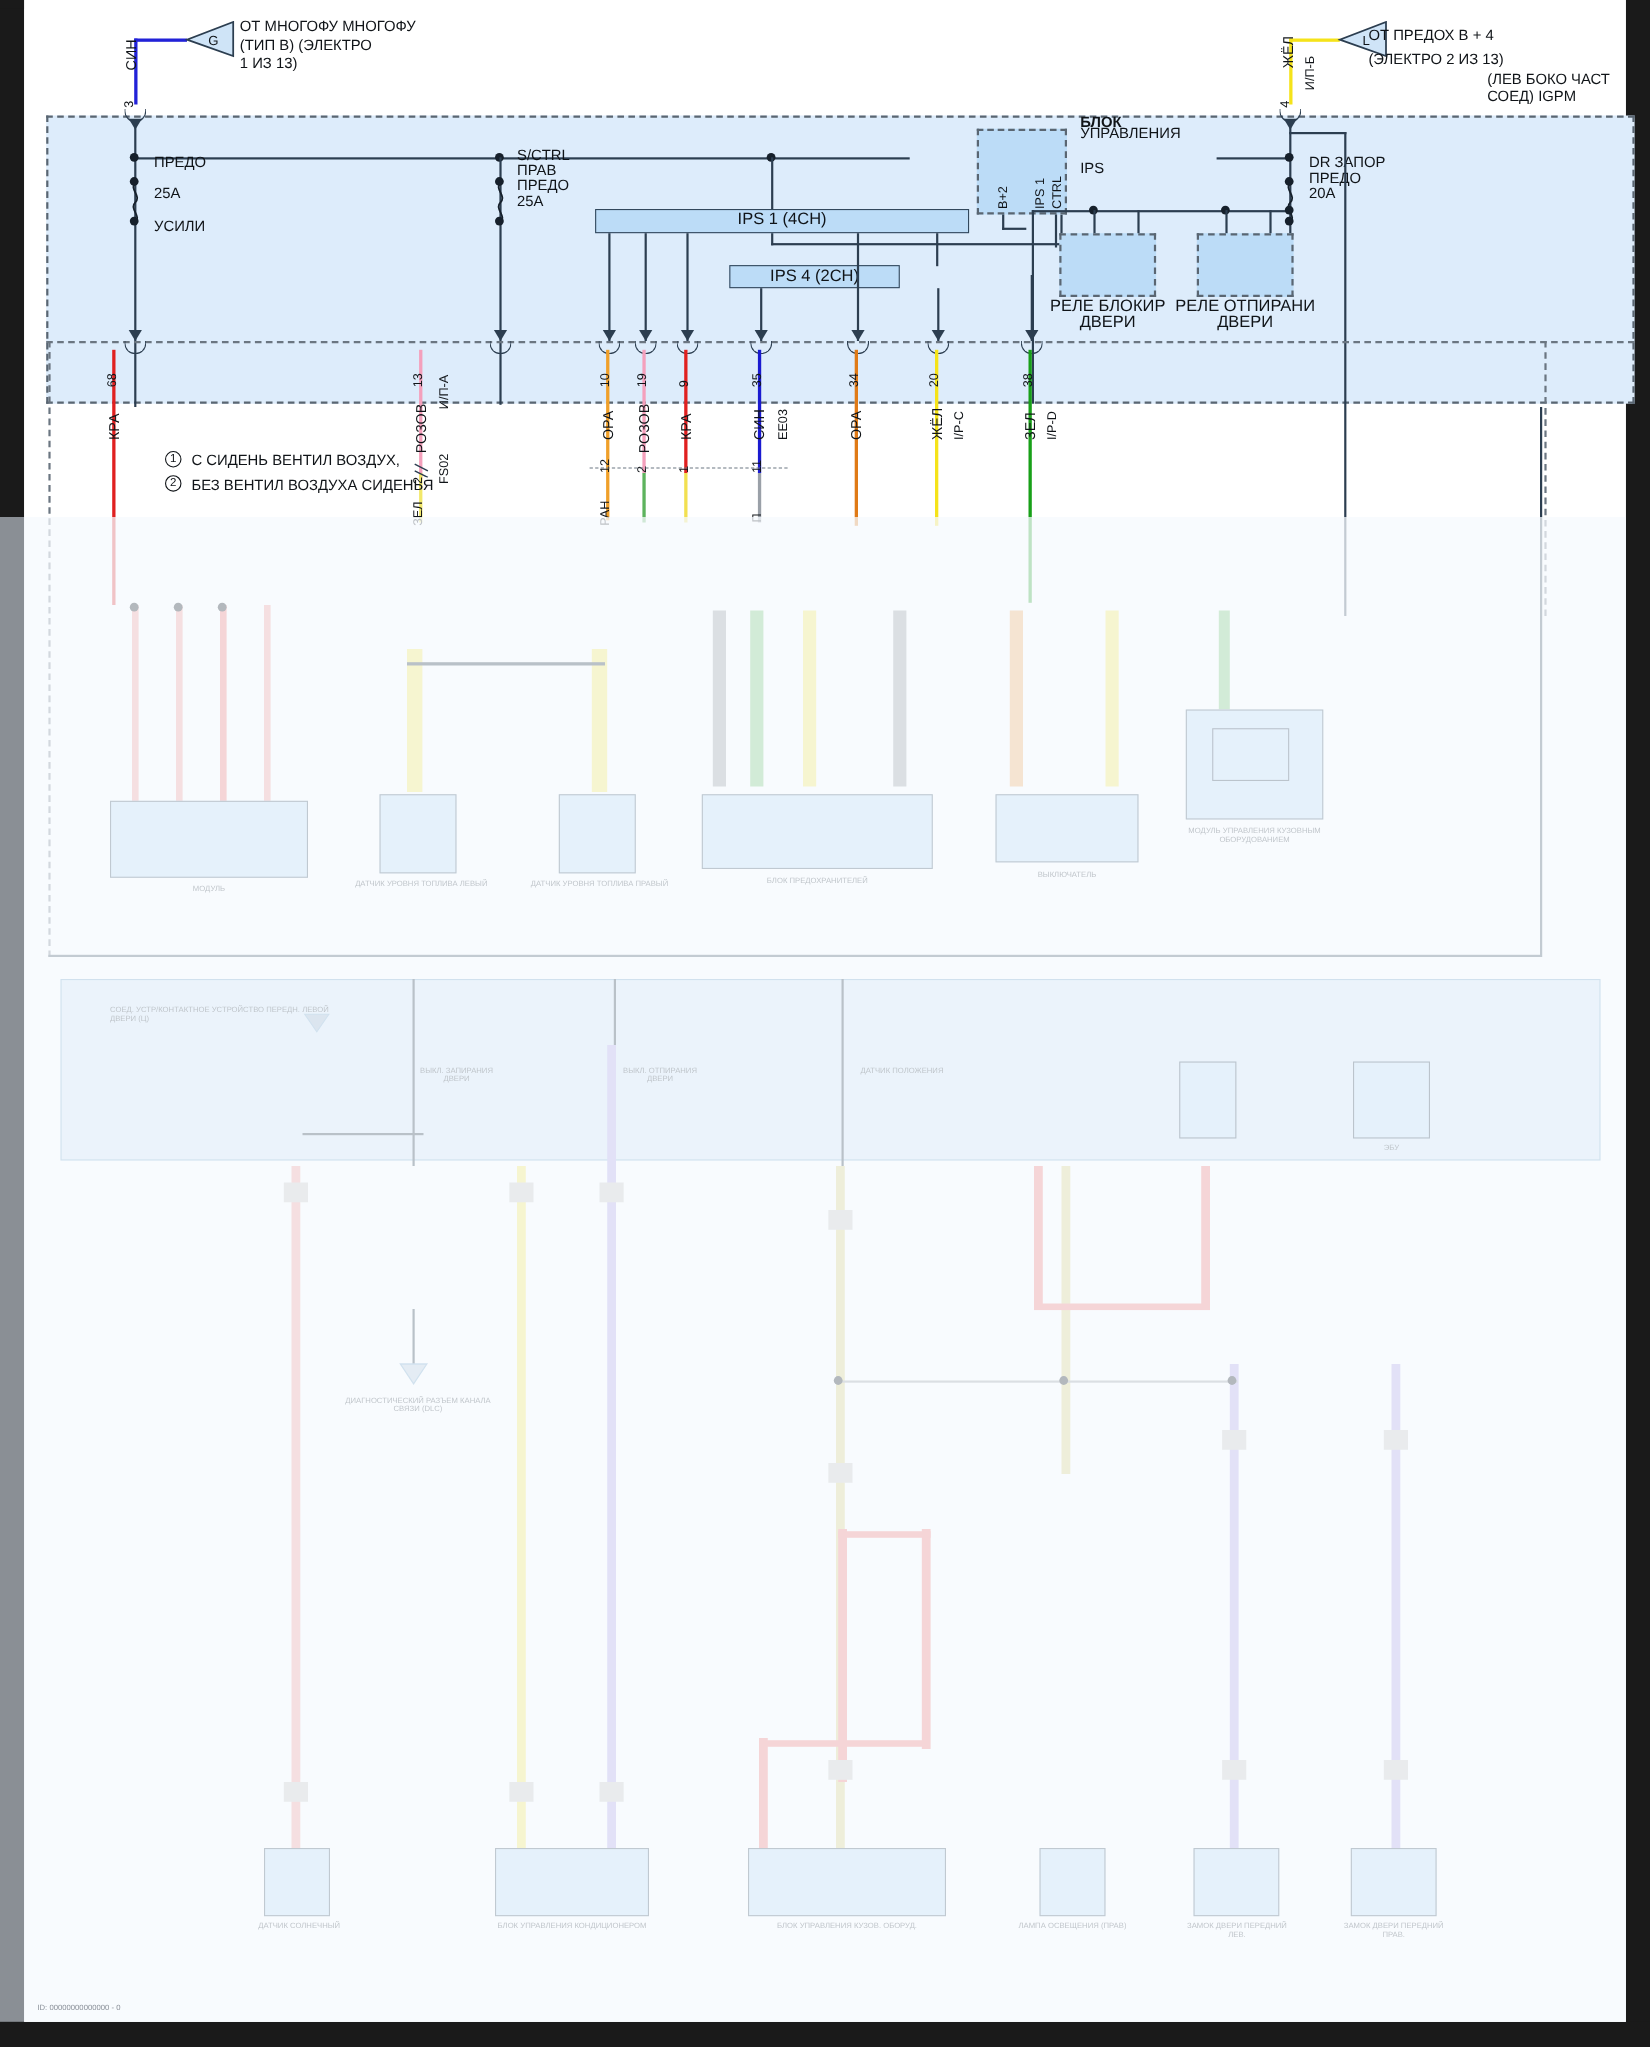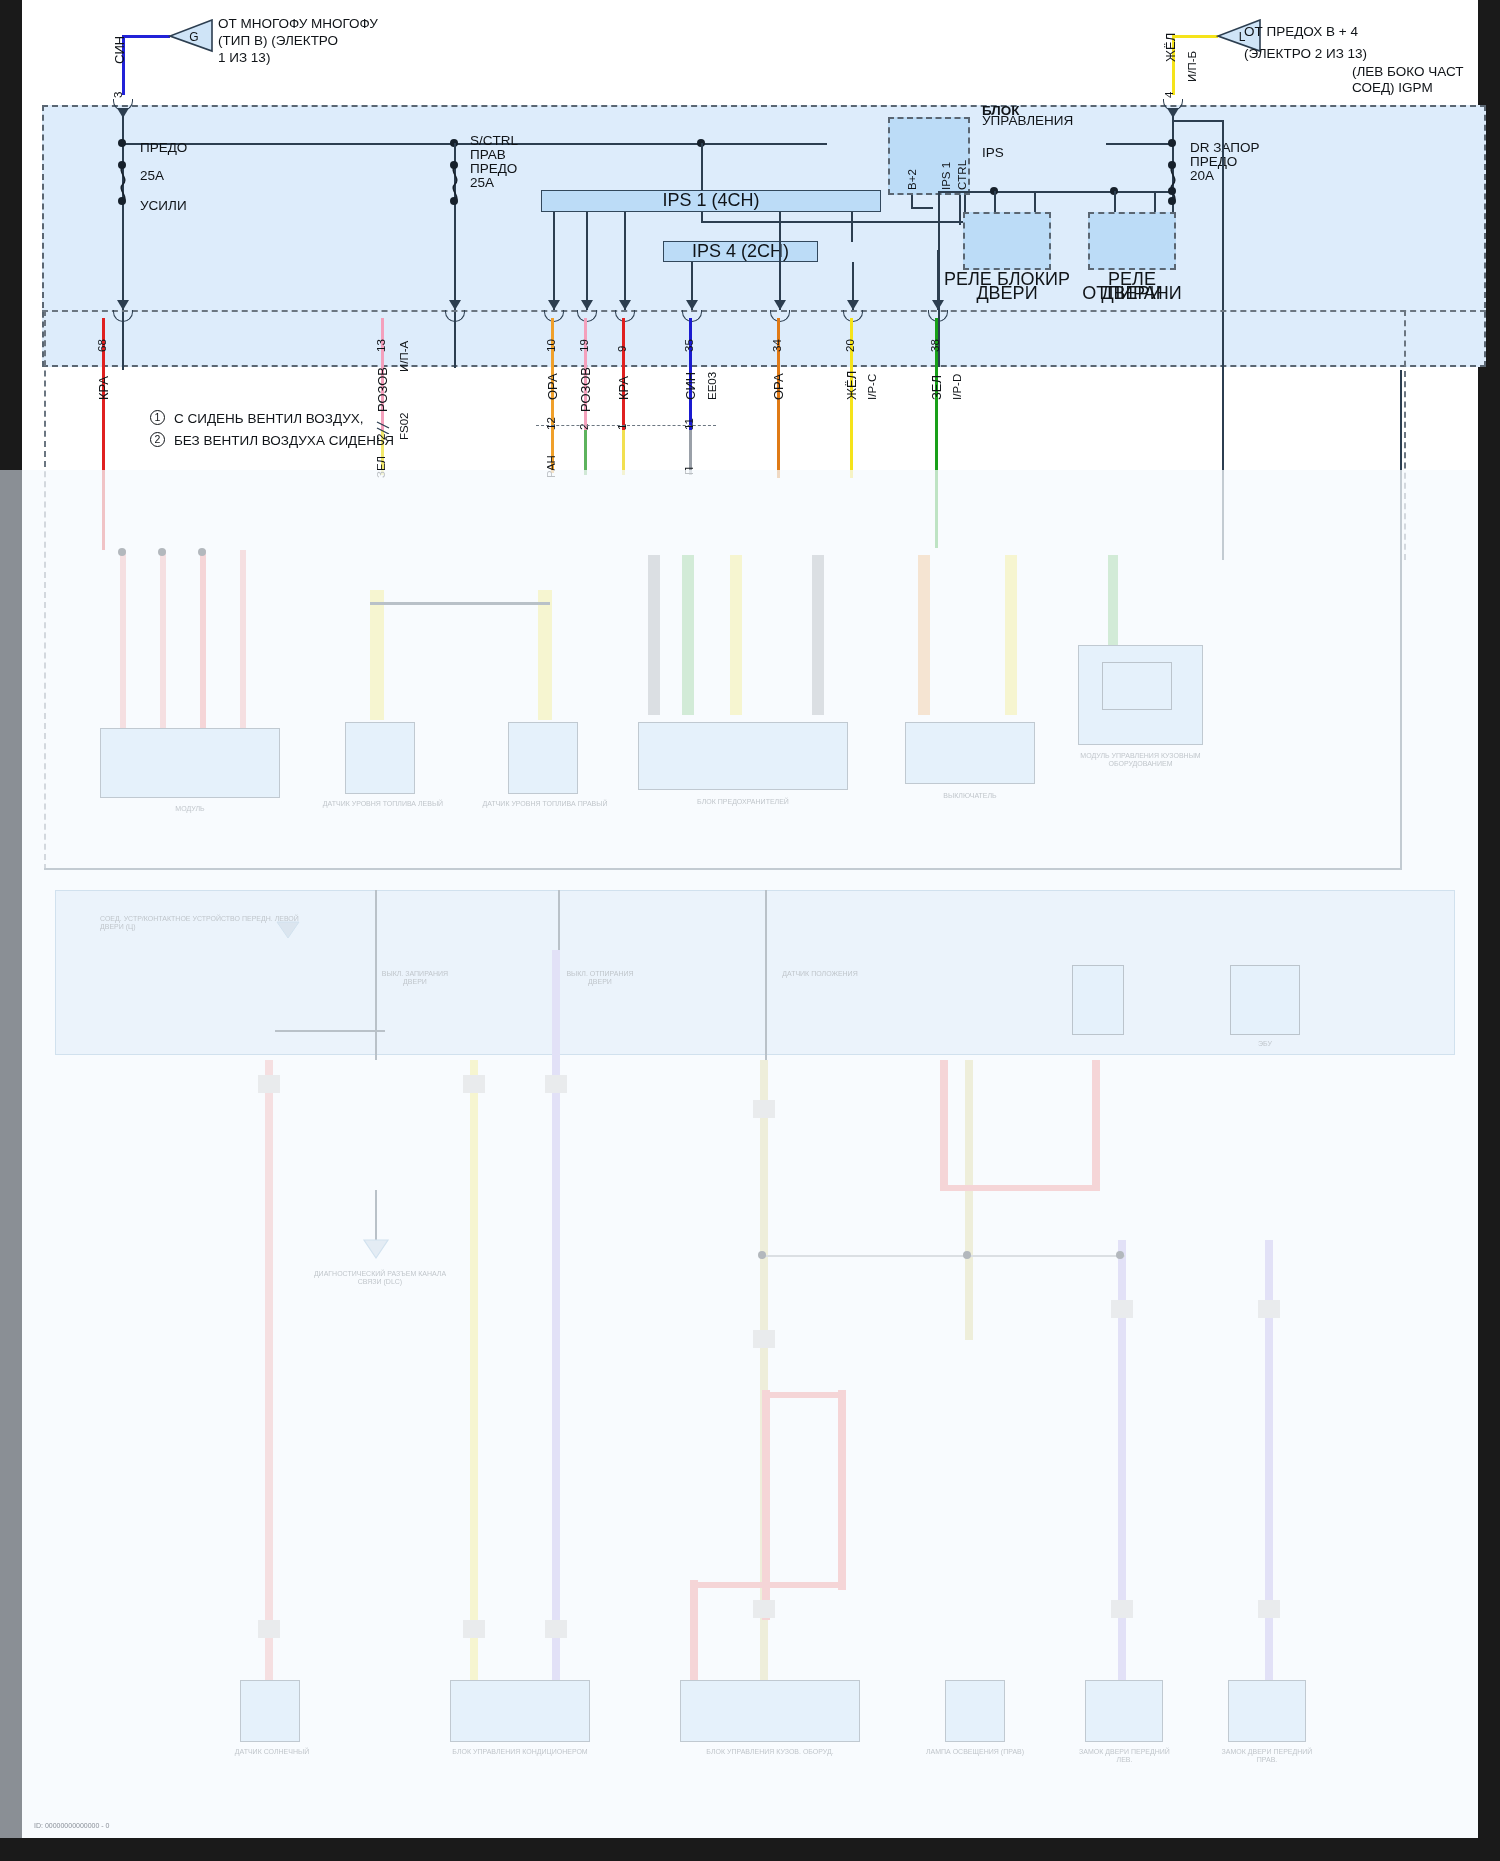--- a/index.html
+++ b/index.html
@@ -93,21 +93,21 @@
     position:absolute;
     width:0;height:0;
     border-left:6px solid transparent;
     border-right:6px solid transparent;
     border-top:10px solid #2c3e50;
   }
 
   .box-label {
     position:absolute;
     text-align:center;
-    font-size:18px;
+    font-size:15px;
     color:#101418;
     line-height:14px;
   }
 
   .circnum {
     position:absolute;
     width:15px;height:15px;
     border:1.3px solid #101418;
     border-radius:50%;
     font-size:10.5px;

